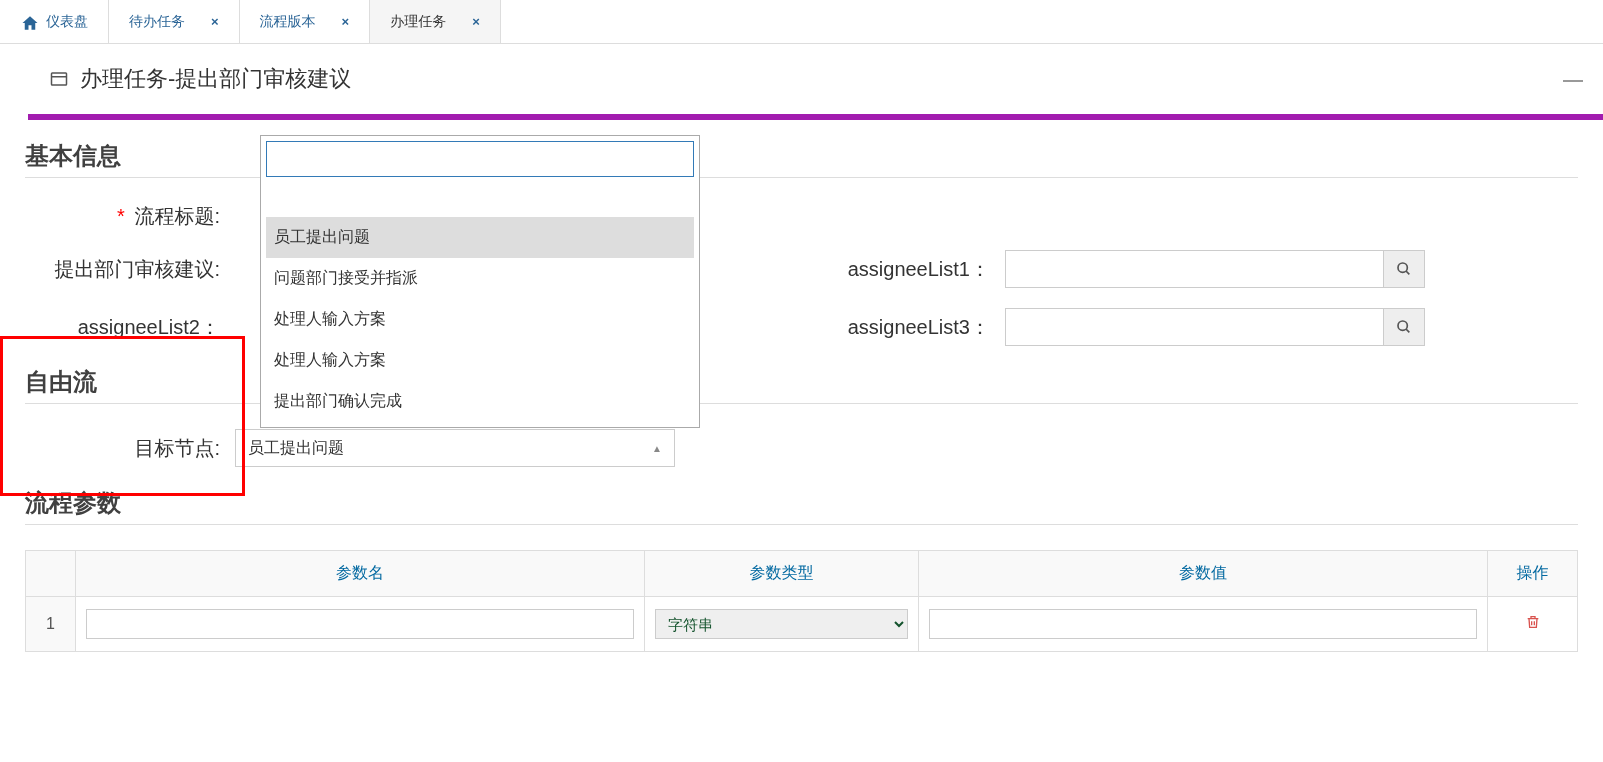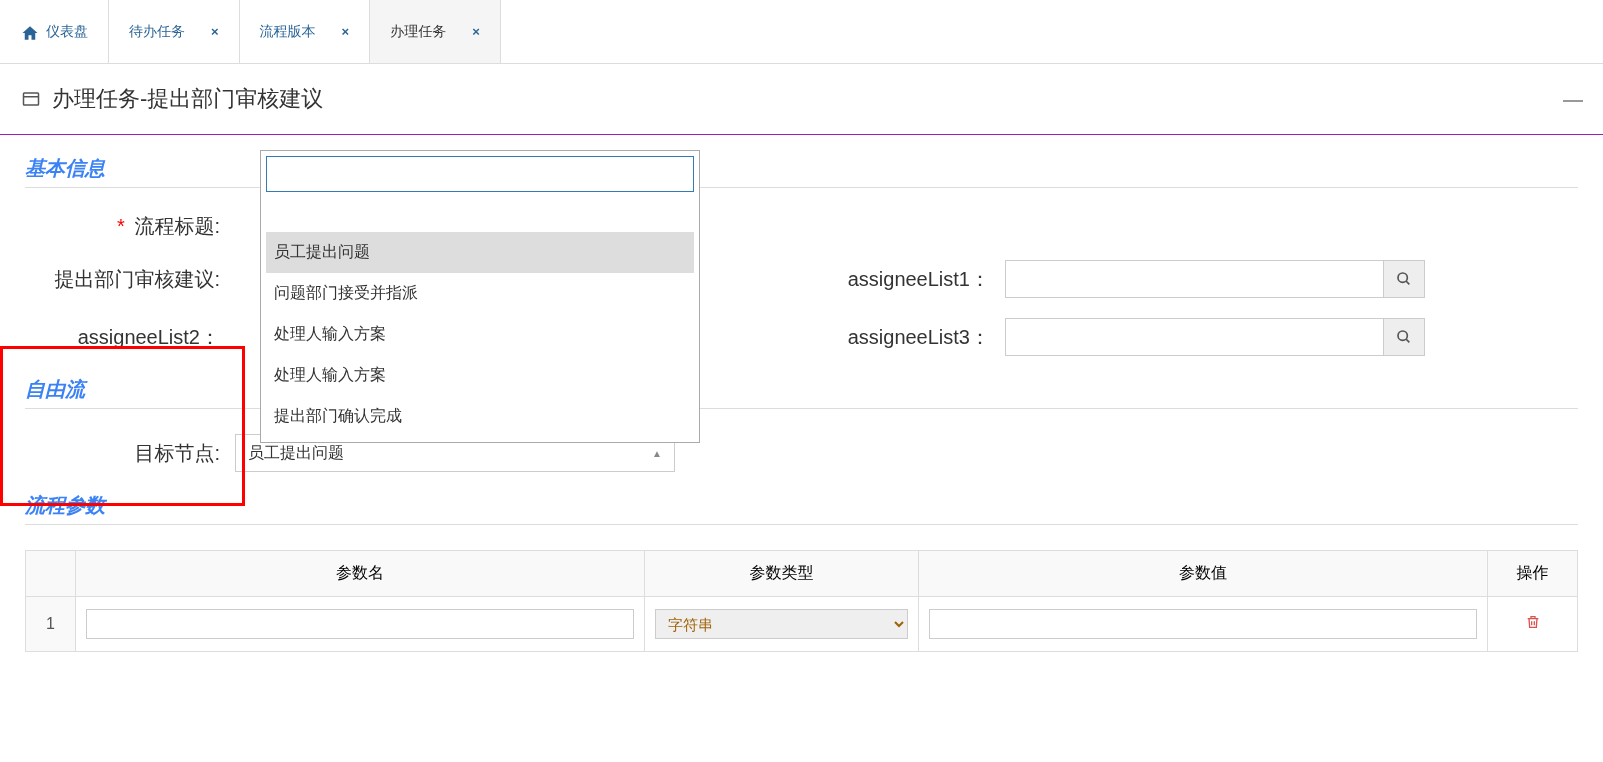--- a/index.html
+++ b/index.html
@@ -11,21 +11,21 @@
       font-family: "Microsoft YaHei", Arial, sans-serif;
       font-size: 14px;
       color: #333;
       background: #fff;
     }
     
     .top-tabs {
       display: flex;
       border-bottom: 1px solid #ddd;
       background: #fff;
-      height: 64px;
+      height: 44px;
     }
     .tab {
       display: flex;
       align-items: center;
       padding: 0 20px;
       border-right: 1px solid #ddd;
       cursor: pointer;
       gap: 8px;
       color: #2a6496;
       position: relative;
@@ -45,21 +45,22 @@
       font-size: 13px;
       margin-left: 18px;
       cursor: pointer;
     }
     
     .page-header {
       display: flex;
       align-items: center;
       justify-content: space-between;
       padding: 20px 20px;
-      border-bottom: 1px solid #a21caf;
+      border-bottom: 6px solid #a21caf;
+      margin-left: 28px;
     }
     .page-header-left {
       display: flex;
       align-items: center;
       gap: 10px;
     }
     .page-header-title {
       font-size: 22px;
       color: #333;
       font-weight: normal;
@@ -72,23 +73,22 @@
       color: #999;
       font-size: 20px;
       cursor: pointer;
       font-weight: bold;
     }
     
     .content {
       padding: 20px 25px;
     }
     .section-title {
-      color: #3b82f6;
-      font-size: 20px;
-      font-style: italic;
+      color: #404040;
+      font-size: 24px;
       border-bottom: 1px solid #ddd;
       padding-bottom: 5px;
       margin-bottom: 25px;
     }
     .form-row {
       display: flex;
       align-items: center;
       margin-bottom: 20px;
     }
     .form-label {
@@ -229,40 +229,40 @@
     .param-table th,
     .param-table td {
       border: 1px solid #ddd;
       padding: 12px 10px;
       text-align: center;
       font-size: 16px;
       font-weight: normal;
     }
     .param-table th {
       background: #f9f9f9;
-      color: #000000;
+      color: #0369a1;
     }
     .param-table .row-num {
       width: 50px;
       background: #f9f9f9;
       color: #555;
     }
     .param-table input.cell-input {
       width: 100%;
       height: 30px;
       border: 1px solid #ccc;
       padding: 0 8px;
     }
     .param-table select.cell-select {
       width: 100%;
       height: 30px;
       border: 1px solid #ccc;
       padding: 0 8px;
       font-size: 15px;
-      color: #a16207;
+      color: #14532d;
     }
     .param-table .op-col {
       width: 90px;
     }
     .trash-icon {
       color: #d9534f;
       cursor: pointer;
     }
     .section-wrap {
       position: relative;

